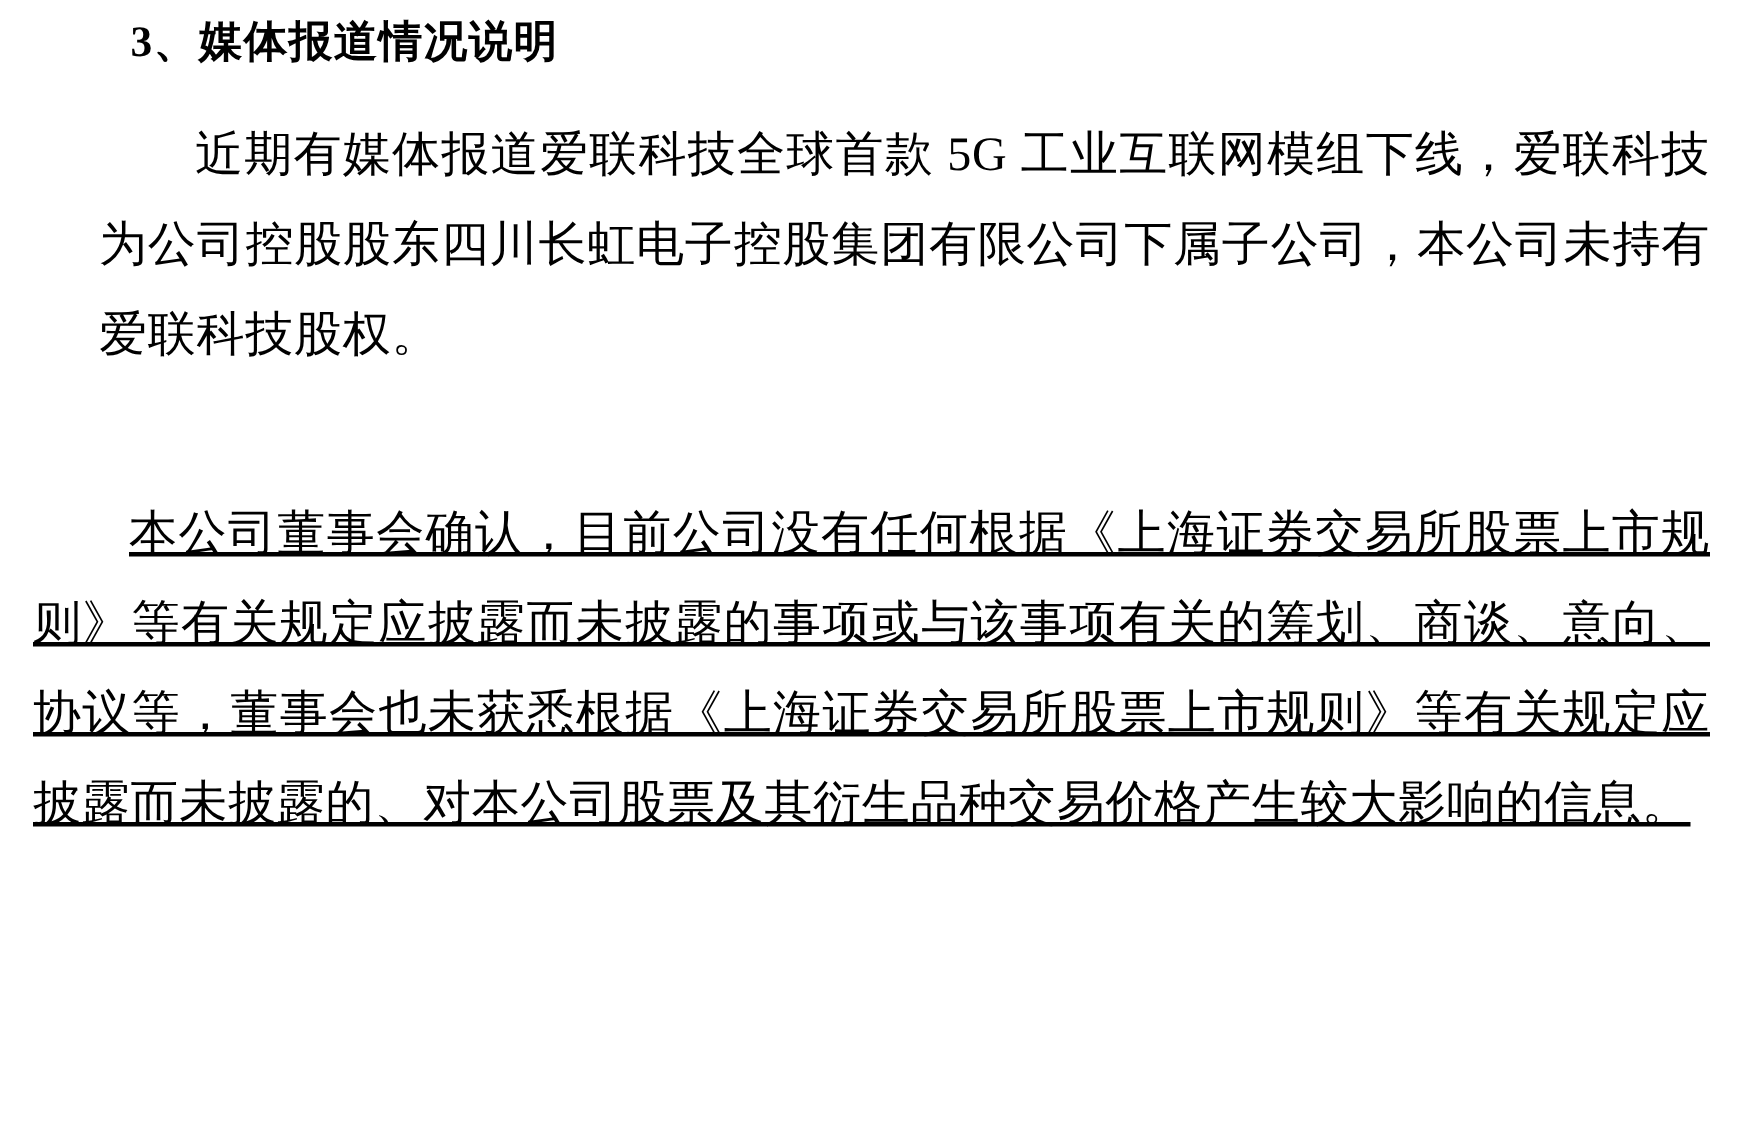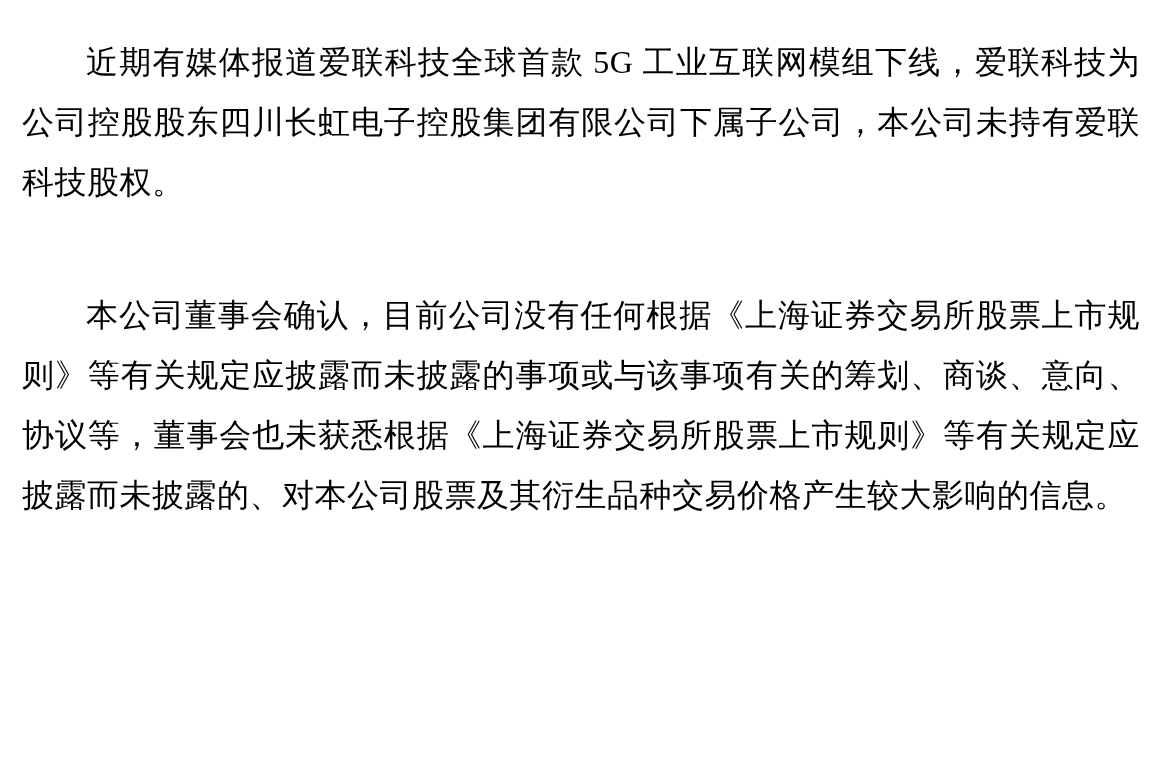--- a/index.html
+++ b/index.html
@@ -26,23 +26,24 @@
     white-space: nowrap;
   }
   .para {
     font-size: 32px;
     line-height: 60px;
     text-align: justify;
     text-justify: inter-ideograph;
     text-indent: 2em;
     letter-spacing: 0.5px;
   }
-  .para-1 { margin-top: 24px; }
-  .para-2 { margin-top: 73px; }
+  .para-1 { margin-top: 24px; margin-left: 44px; }
+  .para-2 { margin-top: 73px; text-decoration: underline; }
   .para-3 { margin-top: 0; }
 </style>
 </head>
 <body>
 
 <div class="page">
+  <h2 class="heading">3、媒体报道情况说明</h2>
   <p class="para para-1">近期有媒体报道爱联科技全球首款 5G 工业互联网模组下线，爱联科技为公司控股股东四川长虹电子控股集团有限公司下属子公司，本公司未持有爱联科技股权。</p>
   <p class="para para-2">本公司董事会确认，目前公司没有任何根据《上海证券交易所股票上市规则》等有关规定应披露而未披露的事项或与该事项有关的筹划、商谈、意向、协议等，董事会也未获悉根据《上海证券交易所股票上市规则》等有关规定应披露而未披露的、对本公司股票及其衍生品种交易价格产生较大影响的信息。</p>
 </div>
 
 </body></html>

